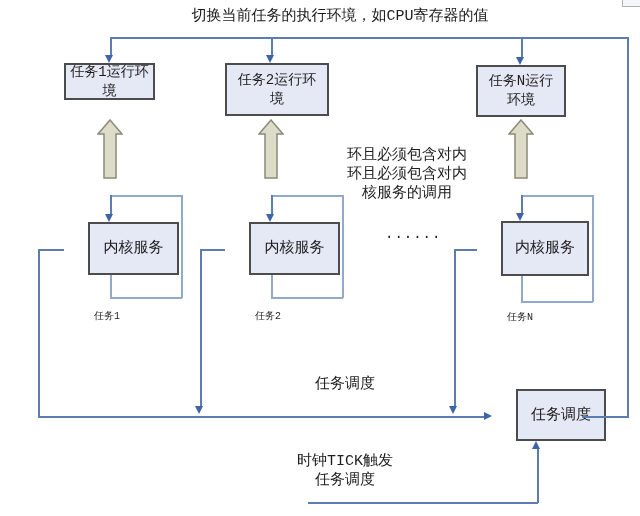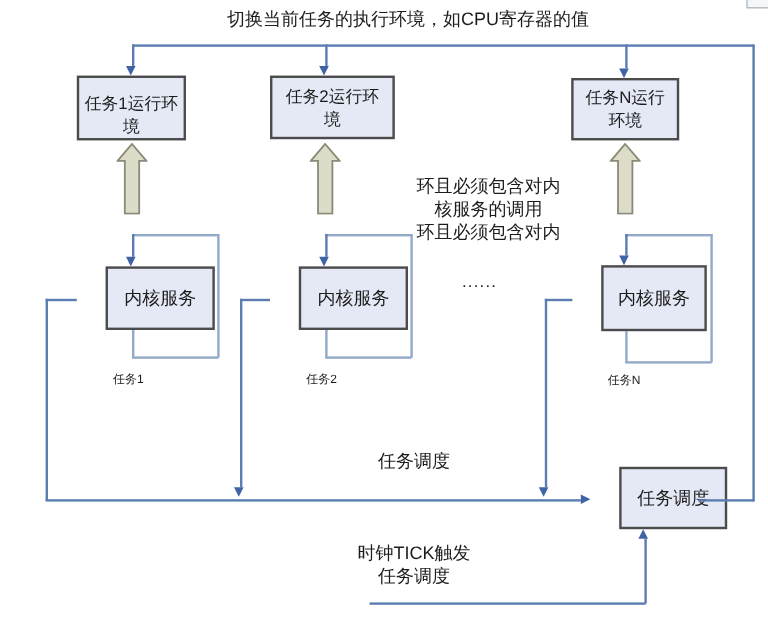--- a/index.html
+++ b/index.html
@@ -1,18 +1,18 @@
 <!DOCTYPE html>
 <html><head>
 <meta charset="utf-8">
 <style>
   html,body { margin:0; padding:0; background:#ffffff; }
   #stage {
     position:relative; width:640px; height:516px; background:#ffffff;
-    overflow:hidden; font-family:Liberation Sans, sans-serif;
+    overflow:hidden; font-family:Liberation Mono, monospace;
     color:#1c1c1c;
   }
   .box {
     position:absolute; box-sizing:border-box;
     background:#e4e9f5; border:2px solid #4c4c4c;
     display:flex; flex-direction:column; align-items:center; justify-content:center;
     text-align:center; font-size:14px; line-height:19px;
   }
   .box.big-font { font-size:15px;margin-left:24px; }
   .hline, .vline { position:absolute; background:#5b7db1; }
@@ -52,21 +52,21 @@
   <div class="hline" style="left:110px; top:37px; width:518px;"></div>
   <div class="vline" style="left:627px; top:37px; height:381px;"></div>
 
   <div class="vline" style="left:110px; top:37px; height:18px;"></div>
   <div class="arr down" style="left:105px; top:55px;"></div>
   <div class="vline" style="left:271px; top:37px; height:18px;"></div>
   <div class="arr down" style="left:266px; top:55px;"></div>
   <div class="vline" style="left:521px; top:37px; height:20px;"></div>
   <div class="arr down" style="left:516px; top:57px;"></div>
 
-  <div class="box" style="left:64px; top:63px; width:91px; height:54px;justify-content:flex-end;">
+  <div class="box" style="left:64px; top:63px; width:91px; height:37px;">
     <span>任务1运行环</span>
     <span>境</span>
   </div>
   <div class="box" style="left:225px; top:63px; width:104px; height:53px;">
     <span>任务2运行环</span>
     <span>境</span>
   </div>
   <div class="box" style="left:476px; top:65px; width:90px; height:52px;">
     <span>任务N运行</span>
     <span>环境</span>
@@ -77,22 +77,22 @@
   </svg>
   <svg class="bigarrow" style="left:258px; top:119px;" width="26" height="60" viewBox="0 0 26 60">
     <polygon points="13,1 25,15 19,15 19,59 7,59 7,15 1,15" fill="#dcdcc8" stroke="#8a8a78" stroke-width="1.5"></polygon>
   </svg>
   <svg class="bigarrow" style="left:508px; top:119px;" width="26" height="60" viewBox="0 0 26 60">
     <polygon points="13,1 25,15 19,15 19,59 7,59 7,15 1,15" fill="#dcdcc8" stroke="#8a8a78" stroke-width="1.5"></polygon>
   </svg>
 
   <div class="note" style="left:340px; top:146px; width:134px;">
     <span>环且必须包含对内</span>
+    <span>环且必须包含对内</span>
     <span>核服务的调用</span>
-    <span>环且必须包含对内</span>
   </div>
 
   <div class="hline loopline" style="left:110px; top:195px; width:72px;"></div>
   <div class="vline loopline" style="left:181px; top:195px; height:103px;"></div>
   <div class="hline loopline" style="left:110px; top:297px; width:72px;"></div>
   <div class="vline loopline" style="left:110px; top:275px; height:23px;"></div>
   <div class="vline" style="left:110px; top:195px; height:19px;"></div>
   <div class="arr down" style="left:105px; top:214px;"></div>
 
   <div class="hline loopline" style="left:271px; top:195px; width:72px;"></div>

